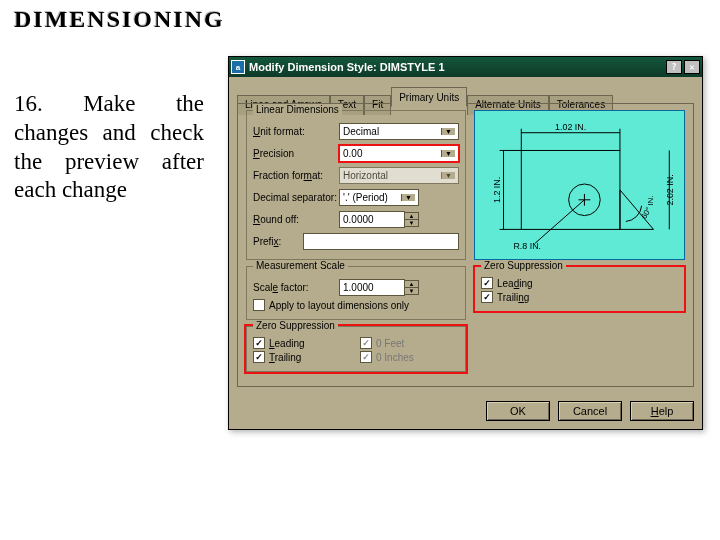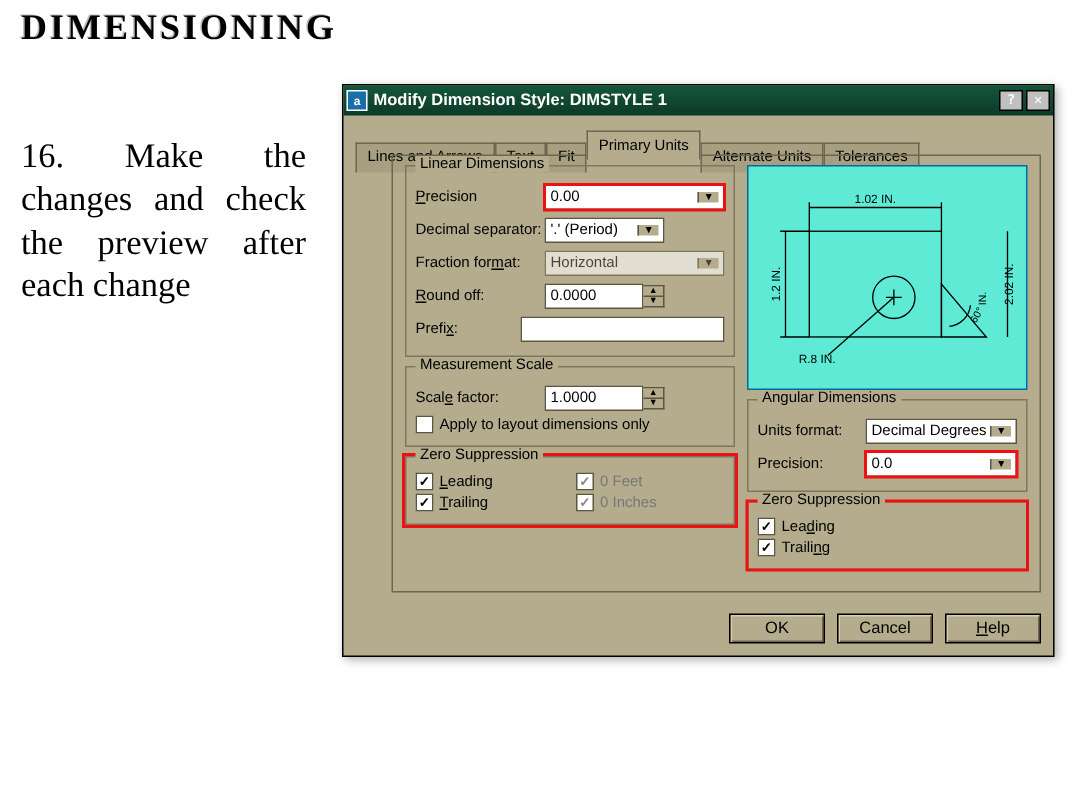--- a/index.html
+++ b/index.html
@@ -91,21 +91,20 @@
     z-index: 2;
     padding-top: 4px;
     top: 4px;
   }
   .tab-body {
     border: 1px solid #6d6650;
     padding: 6px 8px 8px 8px;
     position: relative;
     display: flex;
     gap: 8px;
-    margin-left: 24px;
   }
   .col-left { width: 220px; }
   .col-right { flex: 1; }
   .groupbox {
     border: 1px solid #7e775d;
     position: relative;
     padding: 10px 6px 6px 6px;
     margin-bottom: 6px;
   }
   .groupbox > .gb-title {
@@ -118,21 +117,21 @@
   .row {
     display: flex;
     align-items: center;
     min-height: 20px;
     margin-bottom: 2px;
   }
   .row .lab {
     width: 86px;
     font-size: 10px;
   }
-  .row .lab.narrow { width: 70px; }
+  .row .lab.narrow { width: 50px; }
   .fld {
     flex: 1;
     height: 17px;
     background: #fff;
     border: 1px solid #5c563f;
     padding: 1px 3px;
     font-size: 10px;
     display: flex;
     align-items: center;
   }
@@ -237,41 +236,48 @@
       <div class="tab">Alternate Units</div>
       <div class="tab">Tolerances</div>
     </div>
 
     <div class="tab-body">
 
       <div class="col-left">
         <div class="groupbox">
           <div class="gb-title">Linear Dimensions</div>
 
+          <div class="row">
+            <div class="lab"><u>U</u><span title="Unit format:">nit format:</span></div>
+            <div class="fld combo">
+              <span style="flex:1">Decimal</span>
+              <div class="arrow">▼</div>
+            </div>
+          </div>
 
           <div class="row">
             <div class="lab"><u>P</u>recision</div>
             <div class="fld combo hl-red">
               <span style="flex:1">0.00</span>
               <div class="arrow">▼</div>
             </div>
           </div>
 
           <div class="row">
+            <div class="lab">Fraction for<u>m</u>at:</div>
+            <div class="fld combo" style="opacity:.6">
+              <span style="flex:1">Horizontal</span>
+              <div class="arrow">▼</div>
+            </div>
+          </div>
+
+          <div class="row">
             <div class="lab">Decimal separator:</div>
             <div class="fld combo" style="max-width:80px">
               <span style="flex:1">'.' (Period)</span>
-              <div class="arrow">▼</div>
-            </div>
-          </div>
-
-          <div class="row">
-            <div class="lab">Fraction for<u>m</u>at:</div>
-            <div class="fld combo" style="opacity:.6">
-              <span style="flex:1">Horizontal</span>
               <div class="arrow">▼</div>
             </div>
           </div>
 
           <div class="row">
             <div class="lab"><u>R</u>ound off:</div>
             <div class="fld" style="max-width:66px">0.0000</div>
             <div class="spinner">
                 <div>▲</div>
                 <div>▼</div>
@@ -352,37 +358,20 @@
 
             <path d="M152 112 A18 18 0 0 0 168 96" fill="none" stroke="#000"></path>
             <text x="172" y="110" font-size="8" transform="rotate(-60 172 110)">60°</text>
             <text x="180" y="96" font-size="8" transform="rotate(-90 180 96)">IN.</text>
 
             <line x1="110" y1="90" x2="60" y2="134" stroke="#000"></line>
             <text x="38" y="140" font-size="9">R.8 IN.</text>
           </svg>
         </div>
 
-        <div class="groupbox">
-          <div class="gb-title">Angular Dimensions</div>
-          <div class="row">
-            <div class="lab" style="width:72px">Units format:</div>
-            <div class="fld combo">
-              <span style="flex:1">Decimal Degrees</span>
-              <div class="arrow">▼</div>
-            </div>
-          </div>
-          <div class="row">
-            <div class="lab" style="width:72px">Precision:</div>
-            <div class="fld combo hl-red">
-              <span style="flex:1">0.0</span>
-              <div class="arrow">▼</div>
-            </div>
-          </div>
-        </div>
 
         <div class="groupbox hl-red">
           <div class="gb-title">Zero Suppression</div>
           <div class="chk">
             <div class="box">✓</div>
             <span>Lea<u>d</u>ing</span>
           </div>
           <div class="chk">
             <div class="box">✓</div>
             <span>Traili<u>n</u>g</span>

